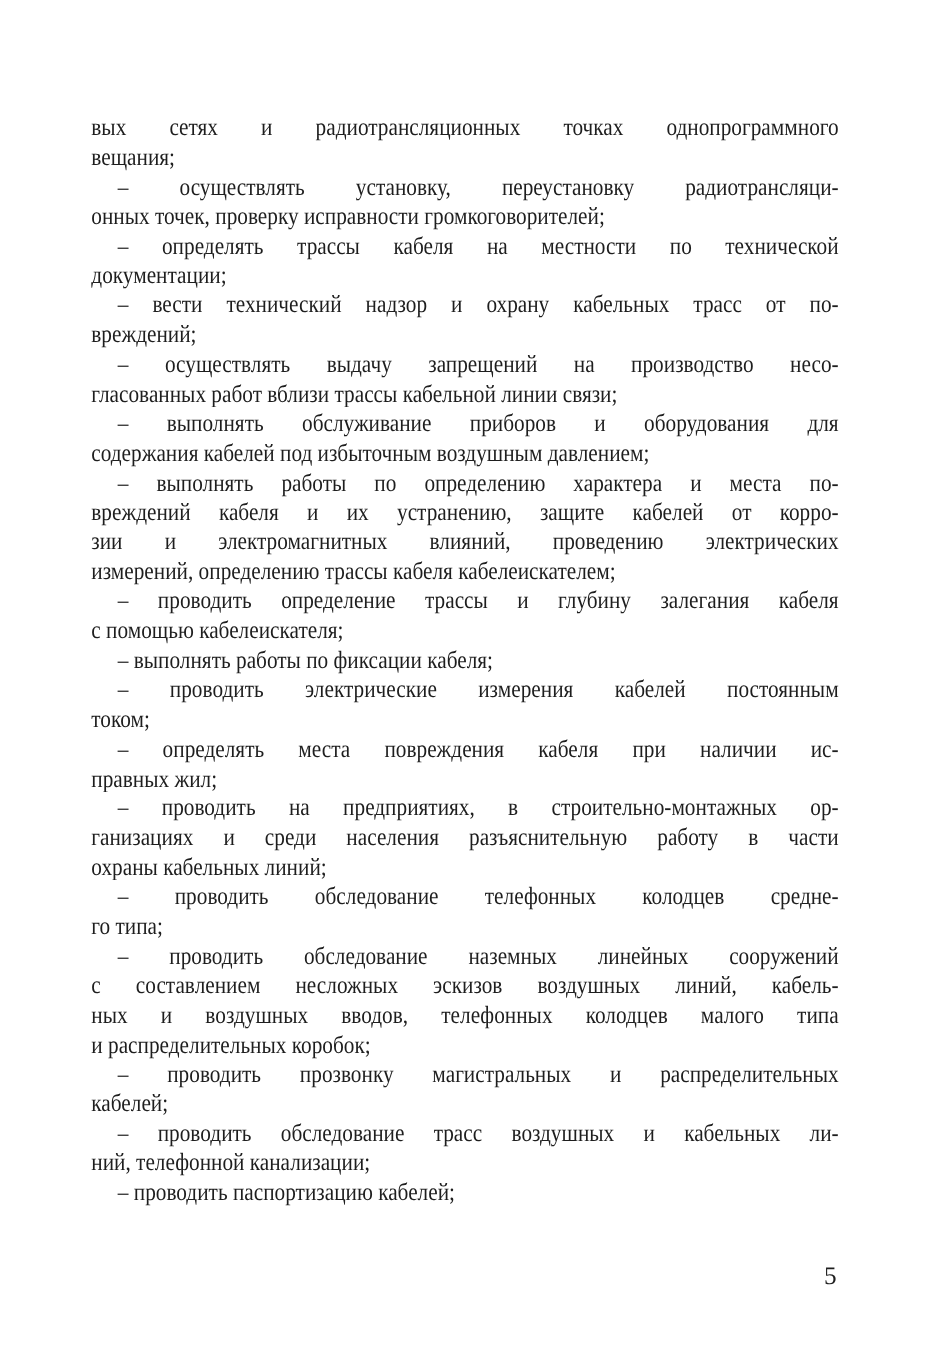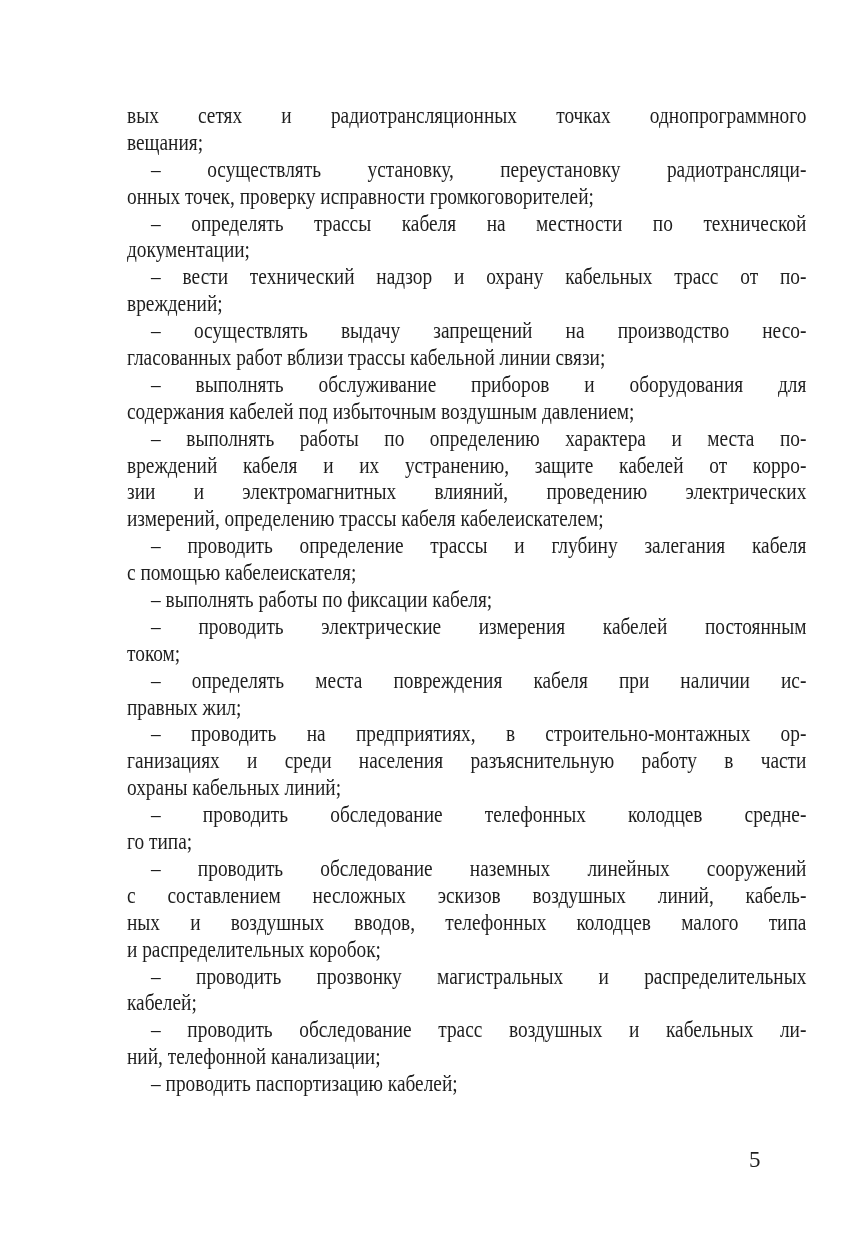--- a/index.html
+++ b/index.html
@@ -1,17 +1,17 @@
 <!DOCTYPE html>
 <html><head>
 <meta charset="utf-8">
 <style>
   html, body { margin: 0; padding: 0; background: #ffffff; }
   body { width: 857px; height: 1241px; position: relative; overflow: hidden; }
-  .page { position: absolute; left: 83px; top: 103px; width: 679px; margin-left: 44px; }
+  .page { position: absolute; left: 83px; top: 103px; width: 679px; }
   .line {
     font-family: "Liberation Serif", serif;
     font-size: 22.5px;
     line-height: 26.9px;
     height: 26.9px;
     color: #1e1e1e;
     white-space: nowrap;
     text-align: justify;
     text-align-last: justify;
     transform: scaleX(0.86);

